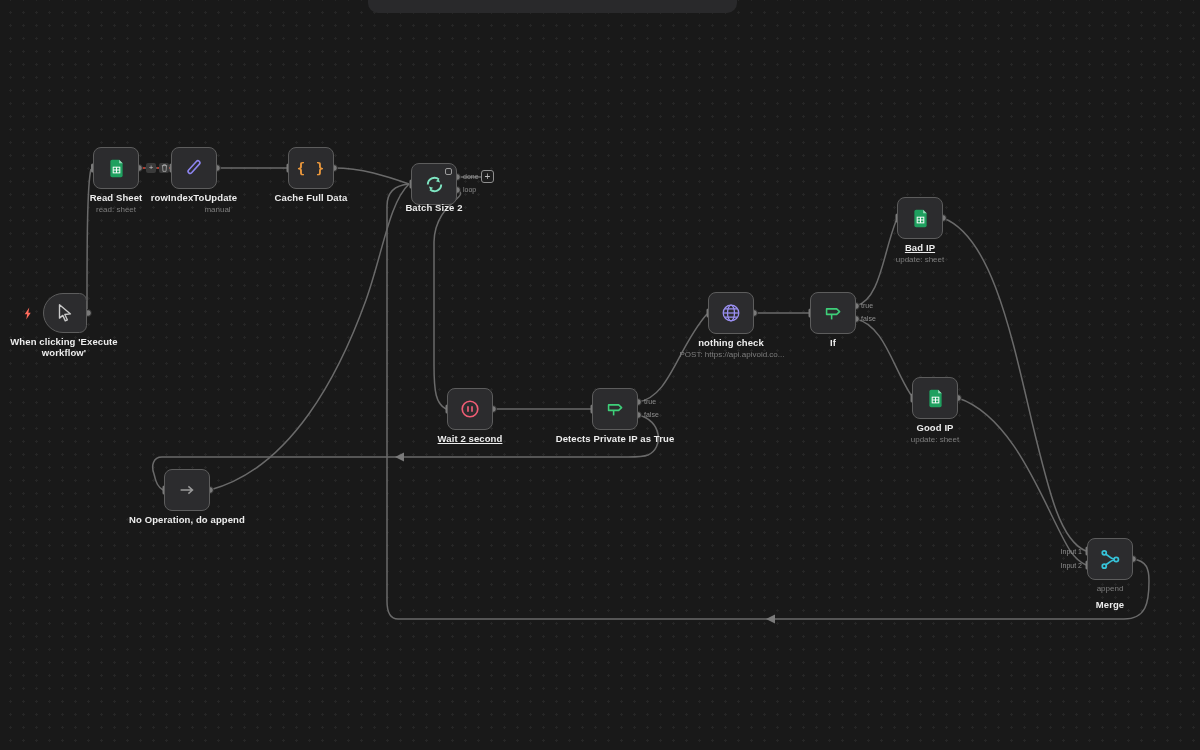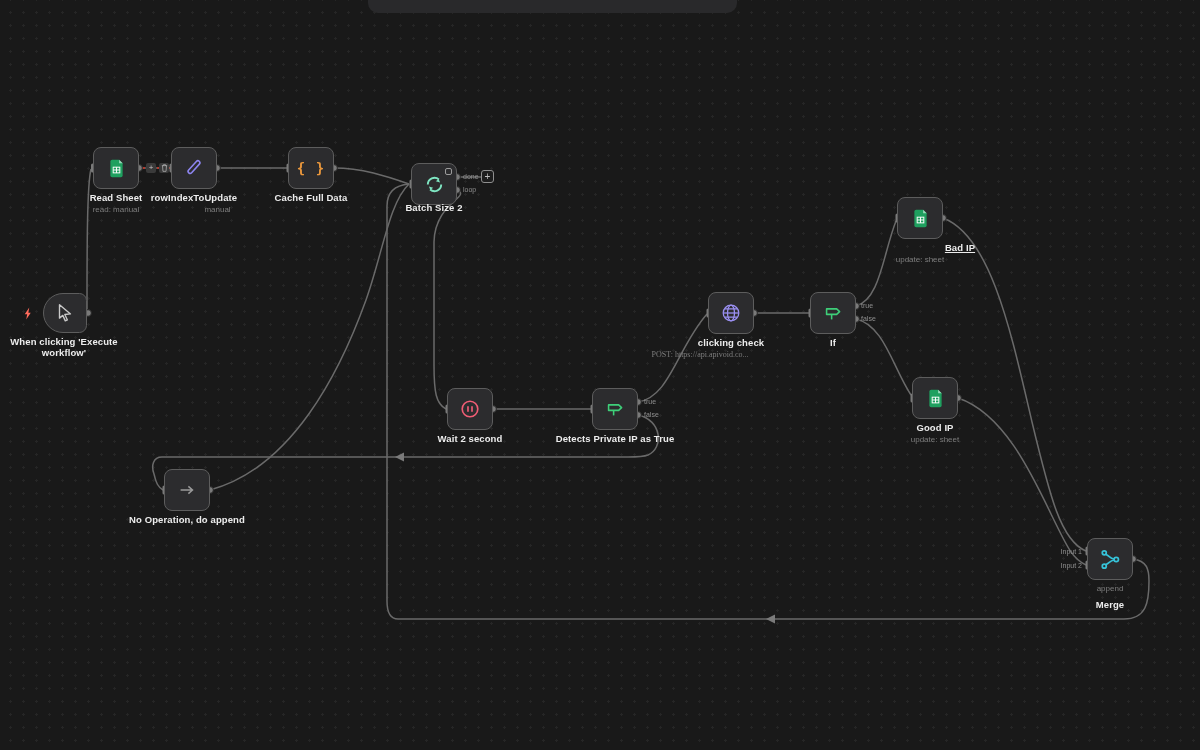--- a/index.html
+++ b/index.html
@@ -156,21 +156,21 @@
   <div class="node" style="left:93px;top:147px;">
     <svg width="21" height="21" viewBox="0 0 24 24">
       <path d="M7 2h8l4 4v14a2 2 0 0 1-2 2H7a2 2 0 0 1-2-2V4a2 2 0 0 1 2-2z" fill="#1fa05f"></path>
       <path d="M15 2l4 4h-4z" fill="#9bd9bb"></path>
       <rect x="8.2" y="10.5" width="7.6" height="6.5" fill="none" stroke="#fff" stroke-width="1.1"></rect>
       <line x1="8.2" y1="13.7" x2="15.8" y2="13.7" stroke="#fff" stroke-width="1.1"></line>
       <line x1="12" y1="10.5" x2="12" y2="17" stroke="#fff" stroke-width="1.1"></line>
     </svg>
   </div>
   <div class="node-label" style="left:56px;top:193px;">Read Sheet</div>
-  <div class="node-sub" style="left:46px;top:205px;">read: manual</div>
+  <div class="node-sub" style="left:46px;top:205px;">read: sheet</div>
 
   <div class="mini-btn" style="left:146px;top:163px;">
     <span>+</span>
   </div>
   <div class="mini-btn" style="left:159px;top:163px;">
     <svg width="7" height="8" viewBox="0 0 10 12">
       <path d="M1 2.5h8 M3.5 2.5V1h3v1.5 M2 2.5l.7 8.5h4.6L8 2.5" fill="none" stroke="#c2c2c2" stroke-width="1"></path>
     </svg>
   </div>
 
@@ -203,21 +203,21 @@
     <span>+</span>
   </div>
 
   <div class="node" style="left:447px;top:388px;">
     <svg width="22" height="22" viewBox="0 0 24 24" fill="none" stroke="#f25d75" stroke-width="1.8">
       <circle cx="12" cy="12" r="8.5"></circle>
       <line x1="9.8" y1="9" x2="9.8" y2="15"></line>
       <line x1="14.2" y1="9" x2="14.2" y2="15"></line>
     </svg>
   </div>
-  <div class="node-label" style="left:410px;top:434px;">Wait 2 second</div>
+  <div class="node-label" style="left:410px;top:434px;text-decoration:underline;">Wait 2 second</div>
 
   <div class="node" style="left:592px;top:388px;">
     <svg width="22" height="22" viewBox="0 0 24 24" fill="none" stroke="#3ecf79" stroke-width="1.7">
       <path d="M5 7.5h11l3.2 3-3.2 3H5z" stroke-linejoin="round"></path>
       <path d="M10.5 13.5V19"></path>
     </svg>
   </div>
   <div class="node-label" style="left:555px;top:434px;">Detects Private IP as True</div>
   <div class="port-label" style="left:644px;top:398px;">true</div>
   <div class="port-label" style="left:644px;top:411px;">false</div>
@@ -230,43 +230,43 @@
   <div class="node-label" style="left:112px;top:515px;width:150px;">No Operation, do append</div>
 
   <div class="node" style="left:708px;top:292px;">
     <svg width="22" height="22" viewBox="0 0 24 24" fill="none" stroke="#9b90f2" stroke-width="1.4">
       <circle cx="12" cy="12" r="8.5"></circle>
       <ellipse cx="12" cy="12" rx="3.8" ry="8.5"></ellipse>
       <line x1="3.5" y1="12" x2="20.5" y2="12"></line>
       <path d="M5.2 7.5h13.6M5.2 16.5h13.6"></path>
     </svg>
   </div>
-  <div class="node-label" style="left:671px;top:338px;">clicking check</div>
-  <div class="node-sub" style="left:630px;top:350px;font-family:Liberation Serif, serif;">POST: https://api.apivoid.co...</div>
+  <div class="node-label" style="left:671px;top:338px;">nothing check</div>
+  <div class="node-sub" style="left:662px;top:350px;">POST: https://api.apivoid.co...</div>
 
   <div class="node" style="left:810px;top:292px;">
     <svg width="22" height="22" viewBox="0 0 24 24" fill="none" stroke="#3ecf79" stroke-width="1.7">
       <path d="M5 7.5h11l3.2 3-3.2 3H5z" stroke-linejoin="round"></path>
       <path d="M10.5 13.5V19"></path>
     </svg>
   </div>
   <div class="node-label" style="left:773px;top:338px;">If</div>
   <div class="port-label" style="left:861px;top:302px;">true</div>
   <div class="port-label" style="left:861px;top:315px;">false</div>
 
   <div class="node" style="left:897px;top:197px;">
     <svg width="21" height="21" viewBox="0 0 24 24">
       <path d="M7 2h8l4 4v14a2 2 0 0 1-2 2H7a2 2 0 0 1-2-2V4a2 2 0 0 1 2-2z" fill="#1fa05f"></path>
       <path d="M15 2l4 4h-4z" fill="#9bd9bb"></path>
       <rect x="8.2" y="10.5" width="7.6" height="6.5" fill="none" stroke="#fff" stroke-width="1.1"></rect>
       <line x1="8.2" y1="13.7" x2="15.8" y2="13.7" stroke="#fff" stroke-width="1.1"></line>
       <line x1="12" y1="10.5" x2="12" y2="17" stroke="#fff" stroke-width="1.1"></line>
     </svg>
   </div>
-  <div class="node-label" style="left:900px;top:243px;text-decoration:underline;">Bad IP</div>
+  <div class="node-label" style="left:860px;top:243px;text-decoration:underline;">Bad IP</div>
   <div class="node-sub" style="left:850px;top:255px;">update: sheet</div>
 
   <div class="node" style="left:912px;top:377px;">
     <svg width="21" height="21" viewBox="0 0 24 24">
       <path d="M7 2h8l4 4v14a2 2 0 0 1-2 2H7a2 2 0 0 1-2-2V4a2 2 0 0 1 2-2z" fill="#1fa05f"></path>
       <path d="M15 2l4 4h-4z" fill="#9bd9bb"></path>
       <rect x="8.2" y="10.5" width="7.6" height="6.5" fill="none" stroke="#fff" stroke-width="1.1"></rect>
       <line x1="8.2" y1="13.7" x2="15.8" y2="13.7" stroke="#fff" stroke-width="1.1"></line>
       <line x1="12" y1="10.5" x2="12" y2="17" stroke="#fff" stroke-width="1.1"></line>
     </svg>

